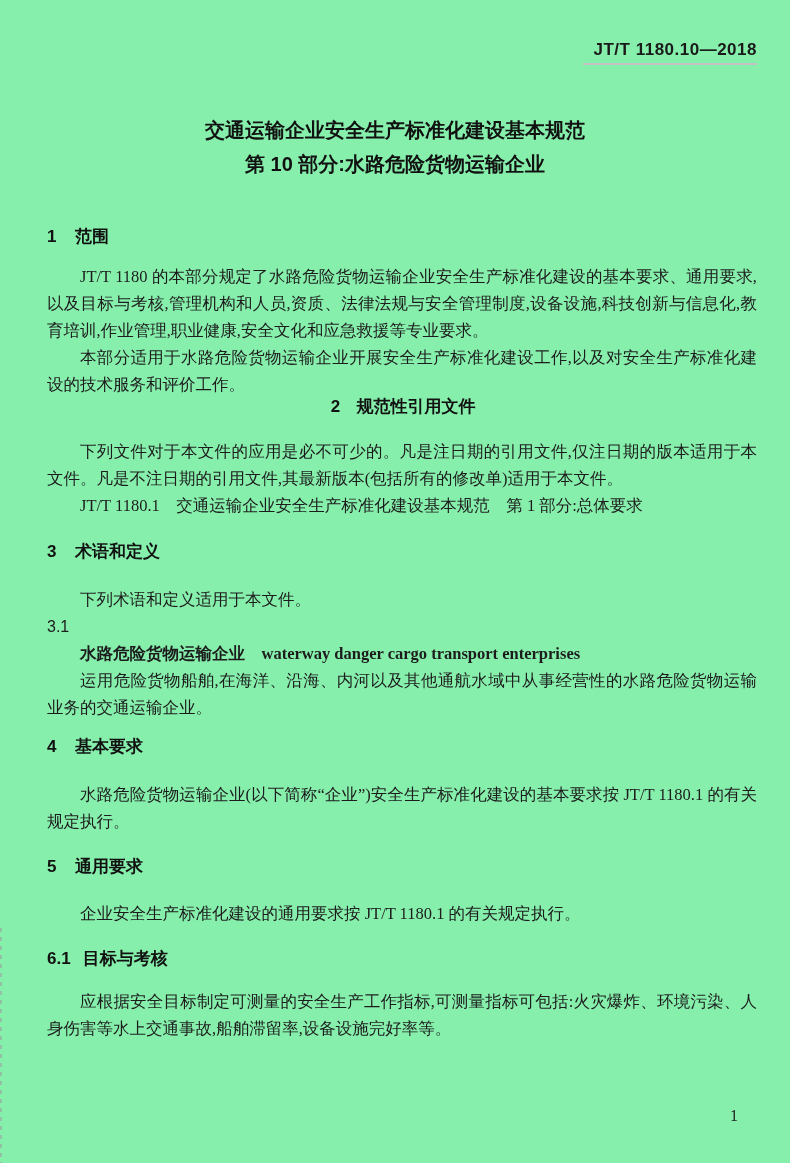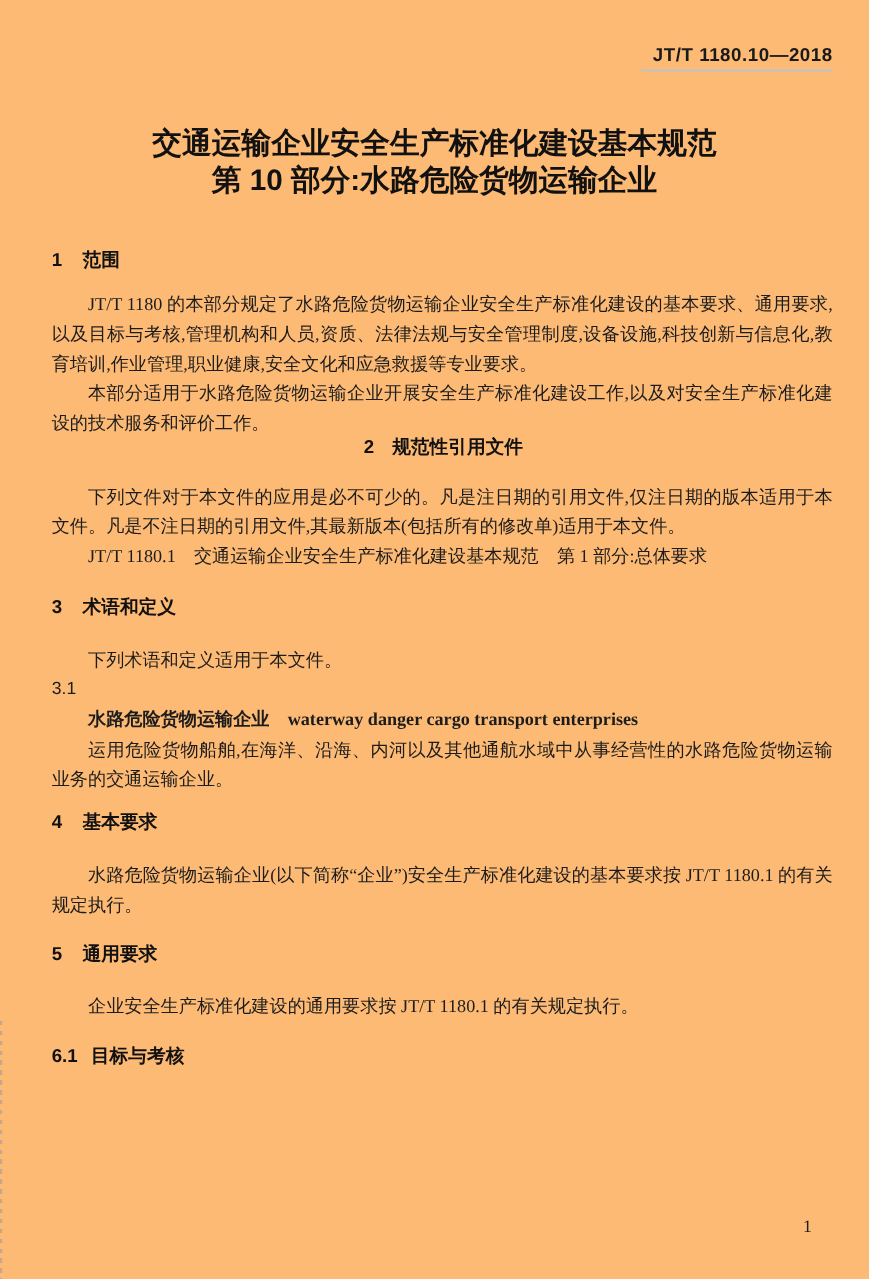--- a/index.html
+++ b/index.html
@@ -1,35 +1,35 @@
 <!DOCTYPE html>
 <html><head>
 <meta charset="utf-8">
 <style>
   html,body { margin:0; padding:0; }
   body { background:#e9e9e9; font-family:"Liberation Serif", serif; }
   .page {
     position:relative;
     width:790px; height:1163px;
-    background:#fdba74;
+    background:#86efac;
     color:#1c1c1c;
     overflow:hidden;
   }
   .header { position:absolute; top:40px; right:33px; text-align:right; }
   .std-code {
     font-family:"Liberation Sans", sans-serif;
     font-size:17px; font-weight:600; letter-spacing:0.5px; color:#1a1a1a;
   }
   .std-rule { height:2px; width:174px; background:#c2c2c2; margin-top:3px; margin-left:auto; }
 
   .doc-title {
     position:absolute; top:113px; left:0; right:0;
     text-align:center;
     font-family:"Liberation Sans", sans-serif;
-    font-weight:bold; font-size:27px; line-height:34px; color:#111;
+    font-weight:bold; font-size:20px; line-height:34px; color:#111;
   }
 
   .content { position:absolute; top:220px; left:47px; width:710px; }
 
   .sec-h {
     margin:0; font-family:Liberation Sans, sans-serif;
     font-size:17px; font-weight:bold; line-height:18px; color:#111;
   }
   .sec-num { display:inline-block; min-width:14px; }
   .sec-title { margin-left:14px; }
@@ -116,19 +116,20 @@
     <p class="para mt-p25">水路危险货物运输企业(以下简称“企业”)安全生产标准化建设的基本要求按 JT/T 1180.1 的有关规定执行。</p>
 
     <h2 class="sec-h mt-h23">
       <span class="sec-num">5</span><span class="sec-title">通用要求</span>
     </h2>
     <p class="para mt-p24">企业安全生产标准化建设的通用要求按 JT/T 1180.1 的有关规定执行。</p>
 
     <h2 class="sec-h mt-h23">
       <span class="sub-num">6.1</span><span class="sub-title">目标与考核</span>
     </h2>
+    <p class="para mt-p20">应根据安全目标制定可测量的安全生产工作指标,可测量指标可包括:火灾爆炸、环境污染、人身伤害等水上交通事故,船舶滞留率,设备设施完好率等。</p>
 
   </div>
 
   <div class="page-number">1</div>
   <div class="scan-artifact"></div>
 
 </div>
 
 </body></html>

